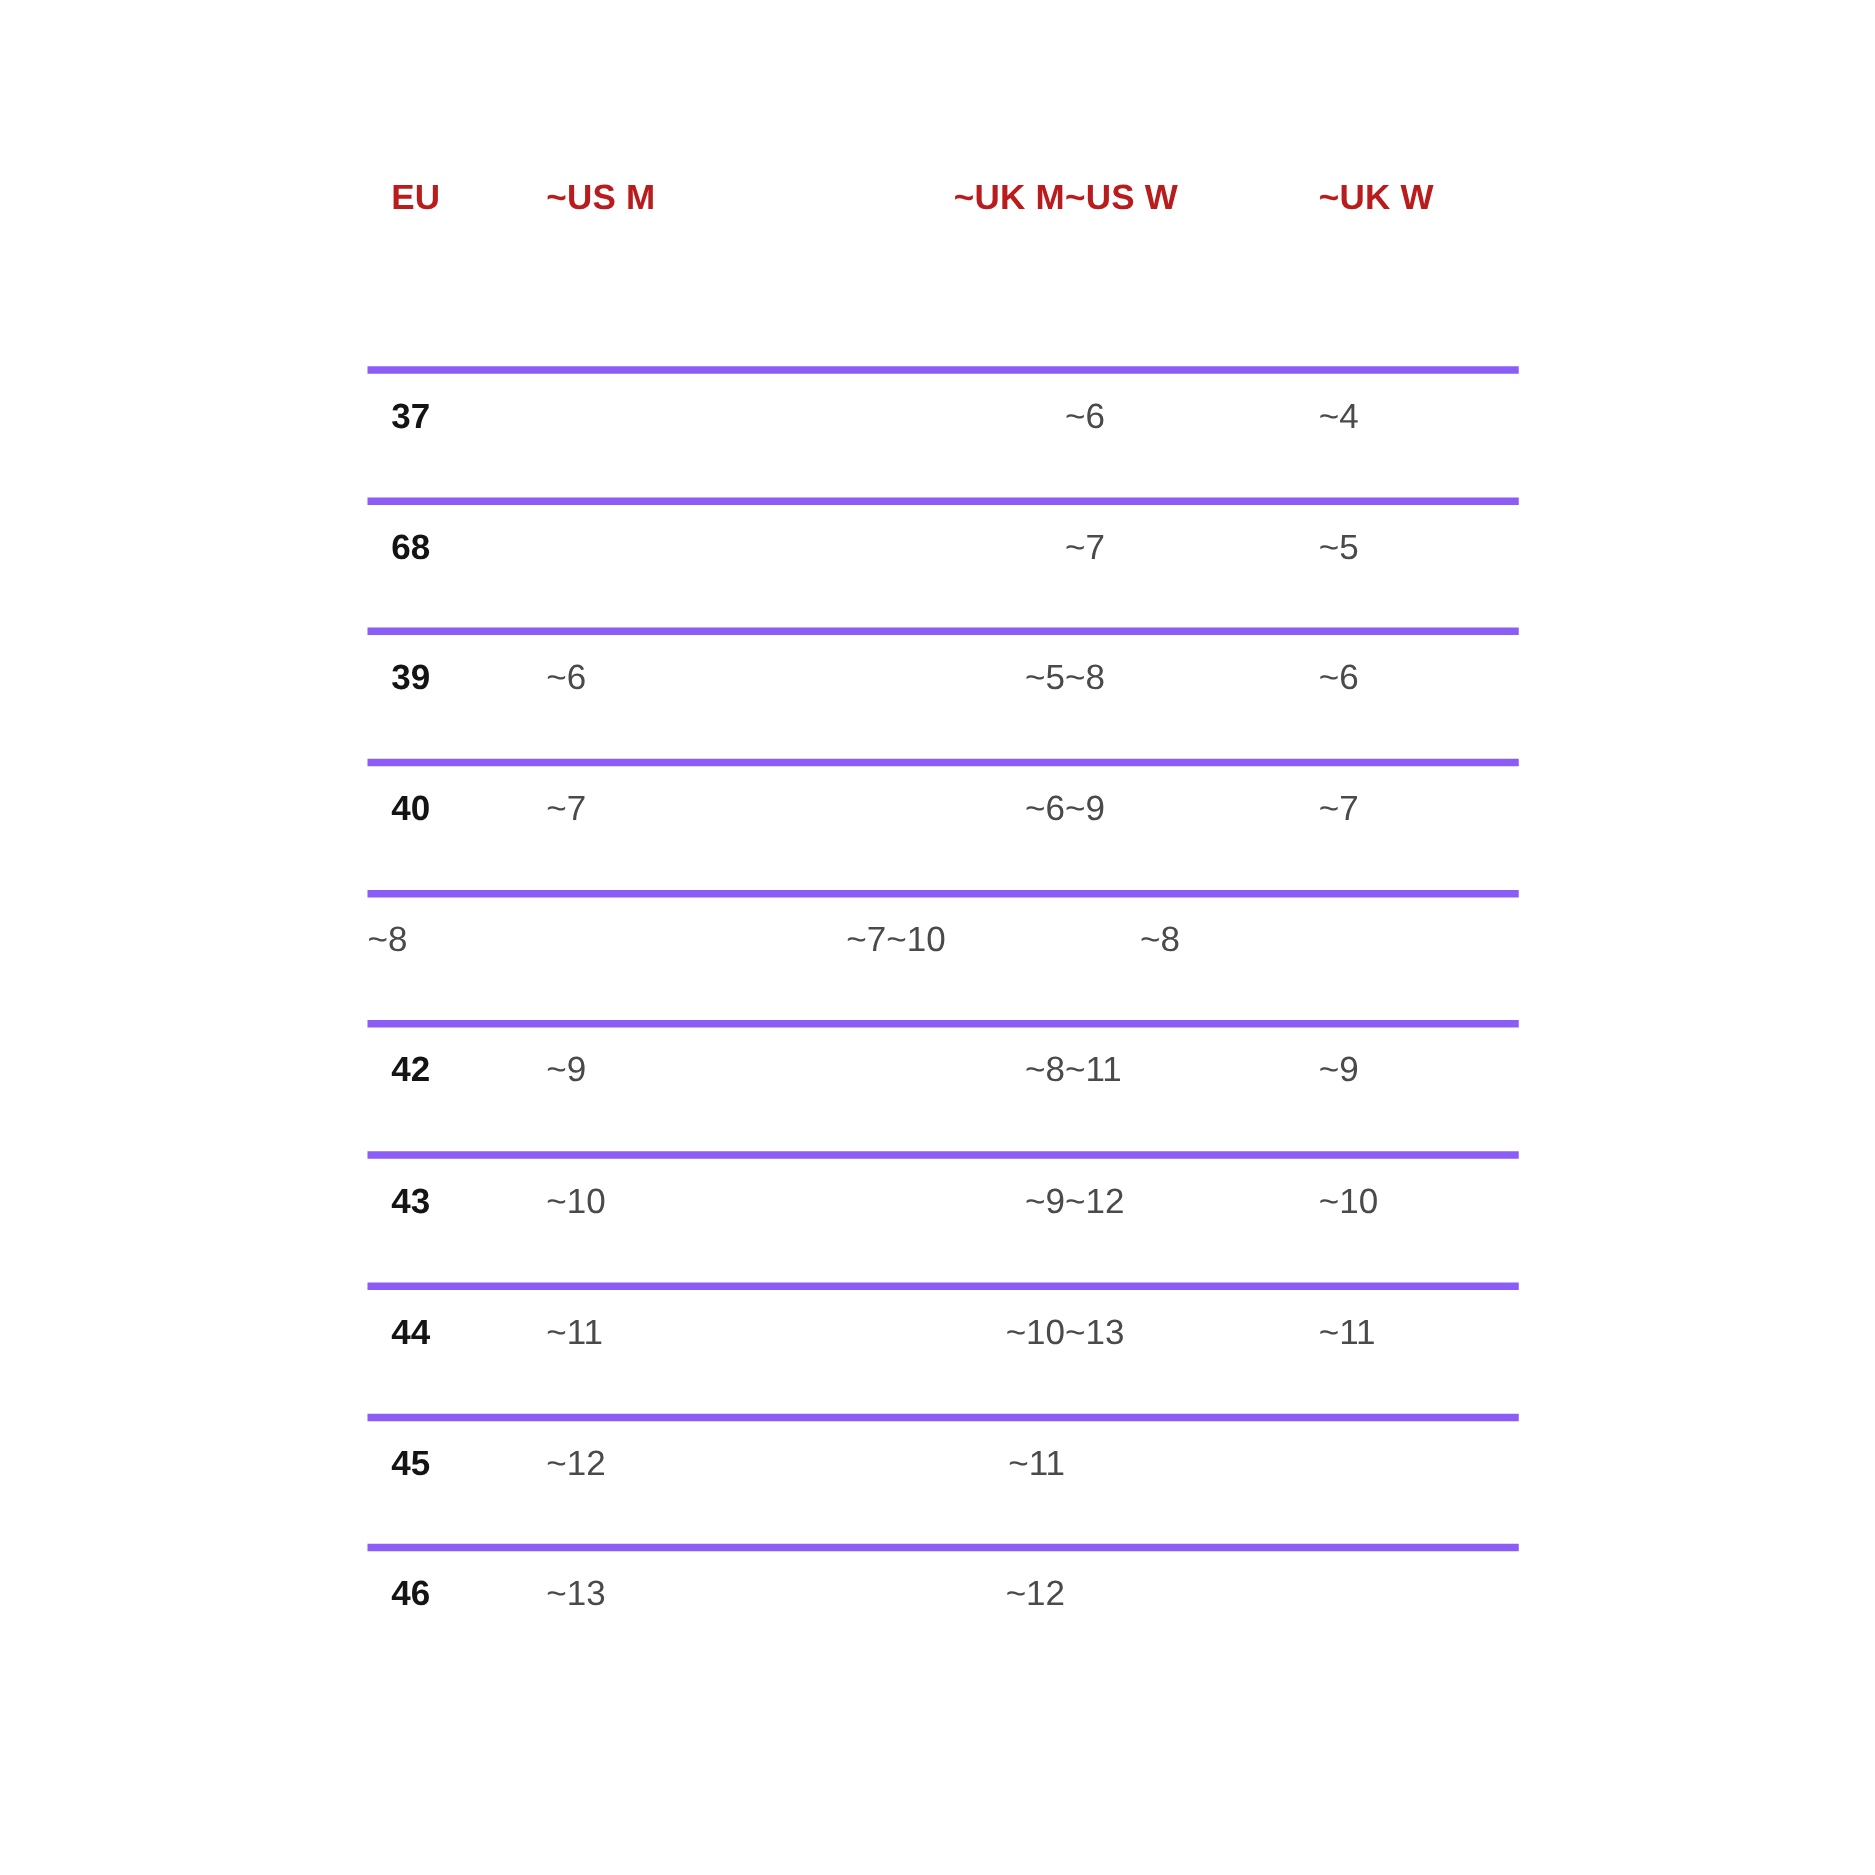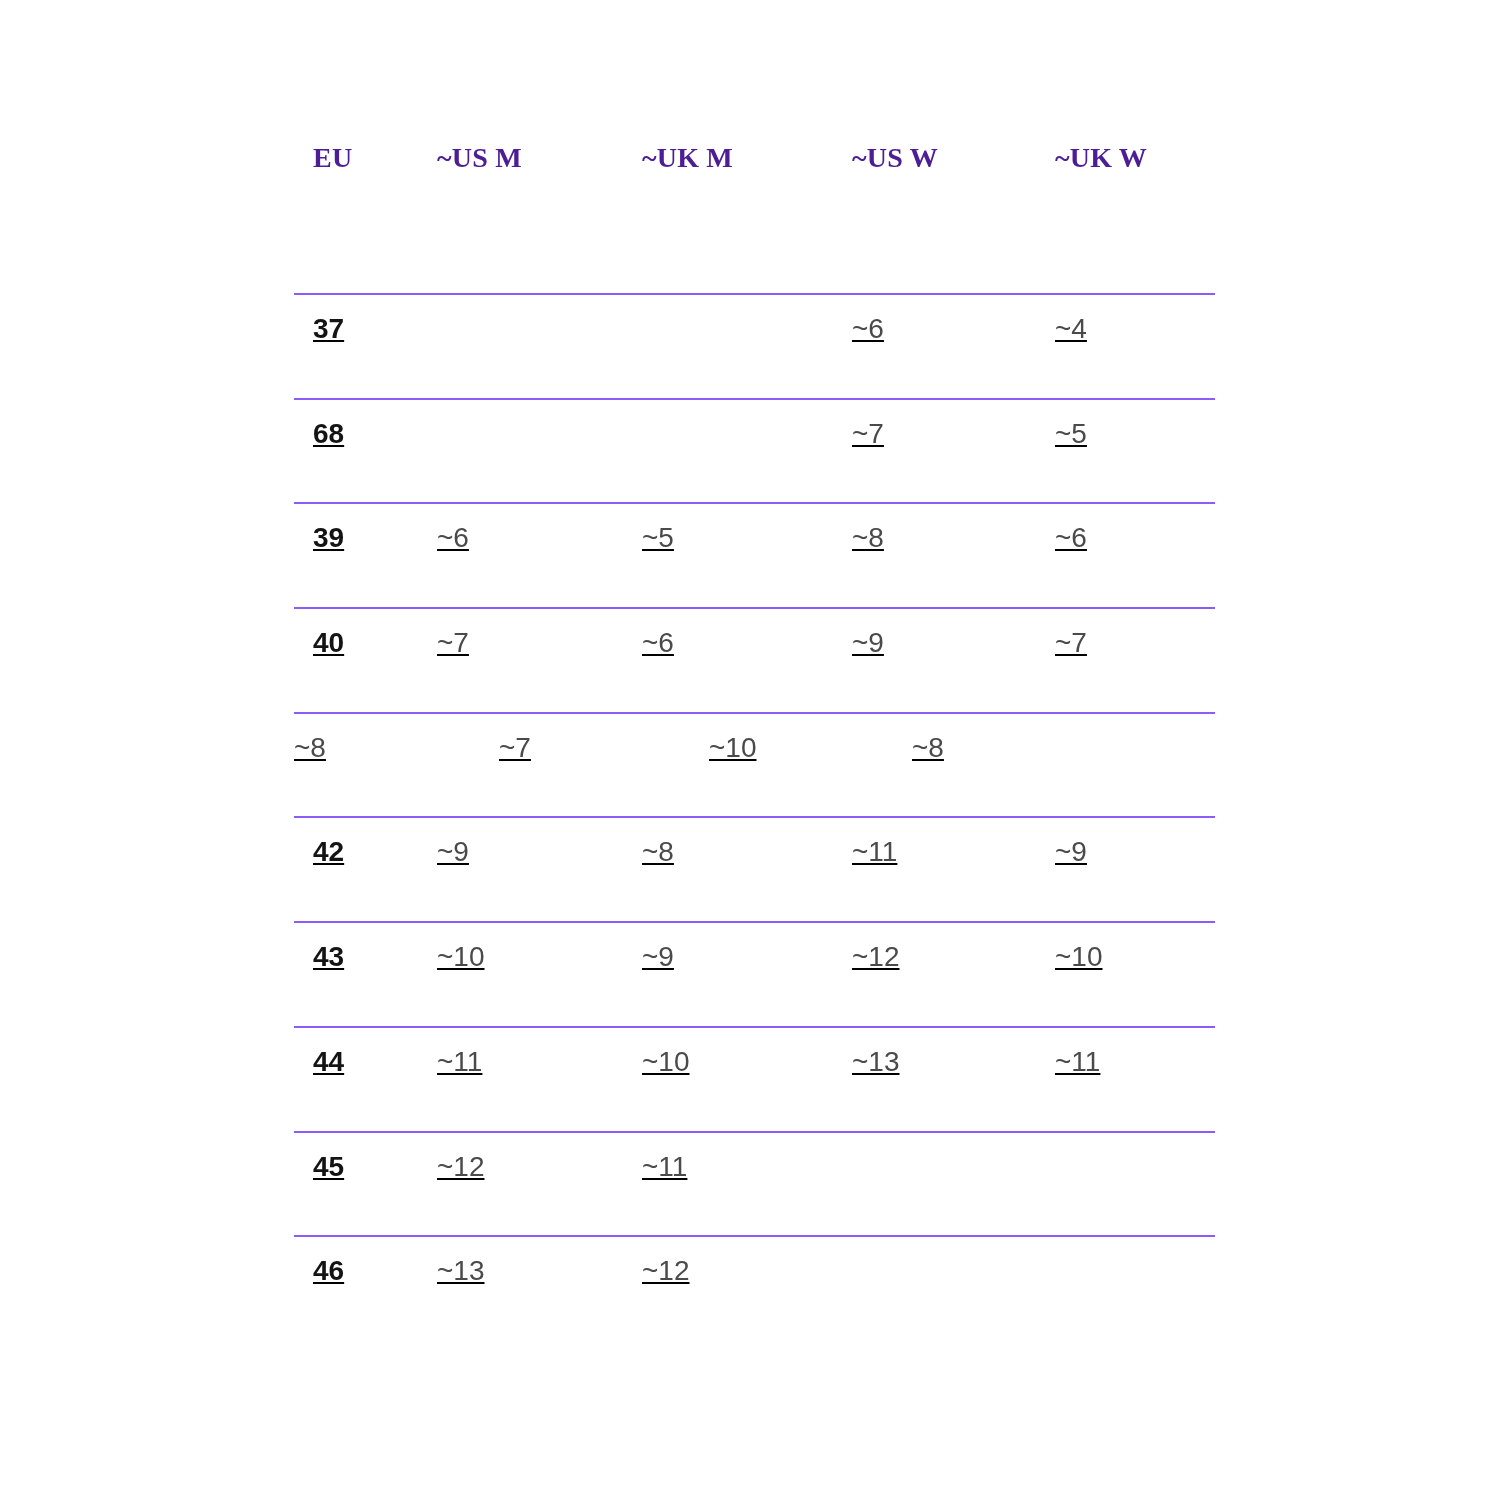--- a/index.html
+++ b/index.html
@@ -21,42 +21,40 @@
     display: flex;
     flex-direction: row;
     box-sizing: border-box;
     width: 100%;
   }
   .header-row {
     height: 152px;
   }
   .body-row {
     height: 104.7px;
-    border-top: 2px solid #8b5cf6;
+    border-top: 6px solid #8b5cf6;
     padding-top: 17px;
-    text-decoration: underline;
   }
   .cell {
     box-sizing: border-box;
     flex: 0 0 auto;
     line-height: 34px;
     white-space: nowrap;
     overflow: hidden;
   }
   .c0 { width: 143px; padding-left: 19px; }
   .c1 { width: 205px; }
-  .c2 { width: 210px; }
+  .c2 { width: 210px; text-align: right; }
   .c3 { width: 203px; }
   .c4 { width: 160px; }
   .header-cell {
     font-size: 28px;
     font-weight: bold;
-    color: #4c1d95;
+    color: #b91c1c;
     letter-spacing: 0.2px;
-    font-family: Liberation Serif, serif;
   }
   .eu-cell {
     font-size: 28px;
     font-weight: bold;
     color: #141414;
   }
   .value-cell {
     font-size: 28px;
     font-weight: normal;
     color: #4a4a4a;

